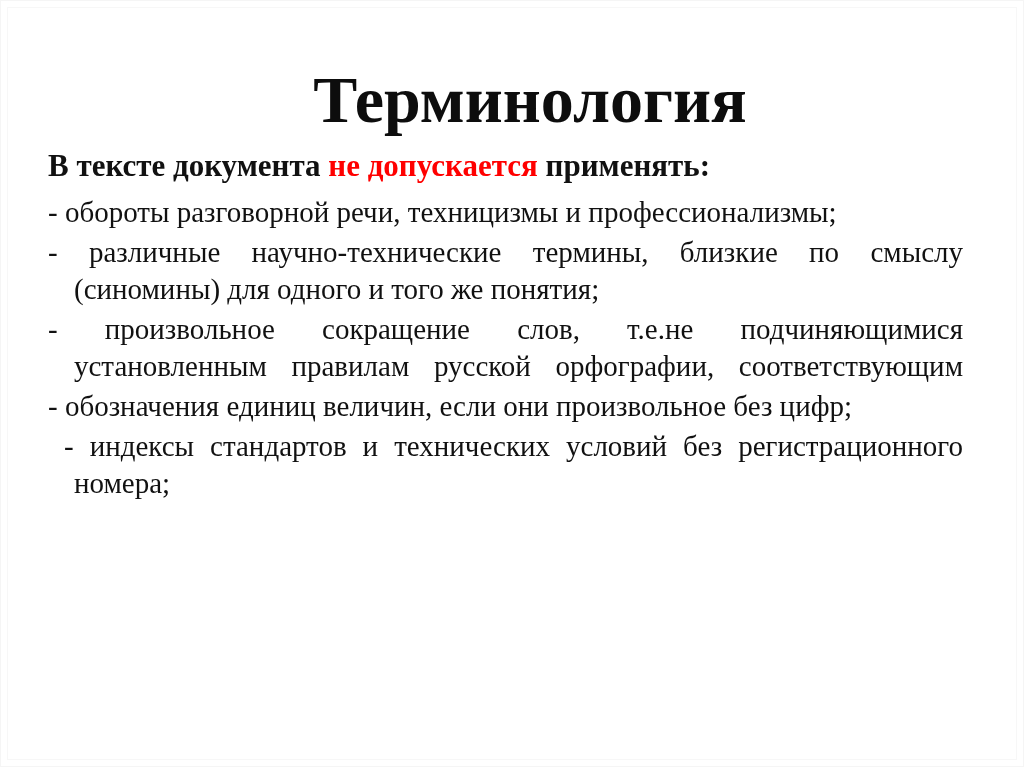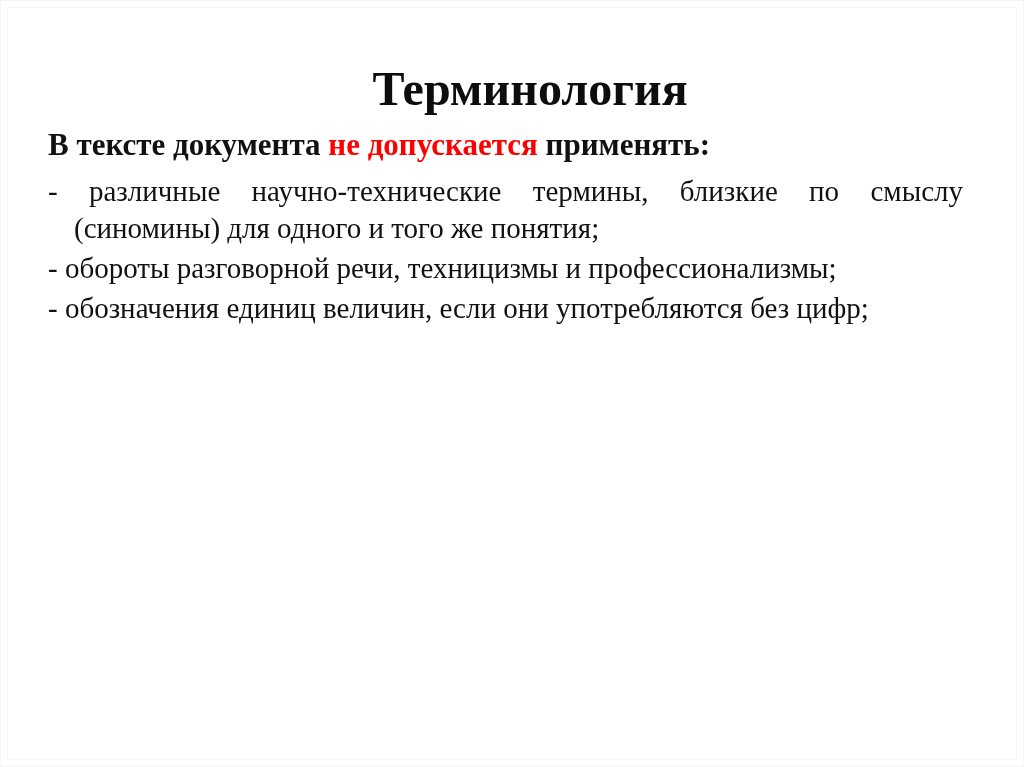--- a/index.html
+++ b/index.html
@@ -20,21 +20,21 @@
   .frame {
     position: absolute;
     left: 7px; top: 7px; right: 7px; bottom: 7px;
     border: 1px solid #f7f7f7;
     pointer-events: none;
   }
   .title {
     margin: 60px 0 0 16px;
     padding-left: 20px;
     text-align: center;
-    font-size: 48px;
+    font-size: 66px;
     line-height: 1.2;
     font-weight: bold;
     letter-spacing: 0px;
     color: #0d0d0d;
   }
   .body {
     margin: 8px 0 8px 48px;
     width: 915px;
     font-size: 29px;
     line-height: 37px;
@@ -67,33 +67,39 @@
 <div class="slide">
   <div class="frame"></div>
 
   <h1 class="title">Терминология</h1>
 
   <div class="body">
 
     <p class="intro"><span>В тексте документа </span><span class="hl">не допускается</span><span> применять:</span></p>
 
     <p class="item">
+      <span class="line" style="display:block">- обороты разговорной речи, техницизмы и профессионализмы;</span>
+    </p>
+
+    <p class="item">
       <span class="line stretch" style="display:block">- различные научно-технические термины, близкие по смыслу</span>
       <span class="line cont" style="display:block">(синомины) для одного и того же понятия;</span>
     </p>
 
     <p class="item">
-      <span class="line" style="display:block">- обороты разговорной речи, техницизмы и профессионализмы;</span>
+      <span class="line stretch" style="display:block">- произвольное сокращение слов, т.е.не подчиняющимися</span>
+      <span class="line cont stretch" style="display:block">установленным правилам русской орфографии, соответствующим</span>
     </p>
 
     <p class="item">
-    </p>
-
-    <p class="item">
-      <span class="line" style="display:block">- обозначения единиц величин, если они употребляются без цифр;</span>
+      <span class="line" style="display:block">- обозначения единиц величин, если они произвольное без цифр;</span>
     </p>
 
 
 
+    <p class="item">
+      <span class="line stretch" style="display:block">&nbsp;- индексы стандартов и технических условий без регистрационного</span>
+      <span class="line cont" style="display:block">номера;</span>
+    </p>
 
 
   </div>
 </div>
 
 </body></html>

